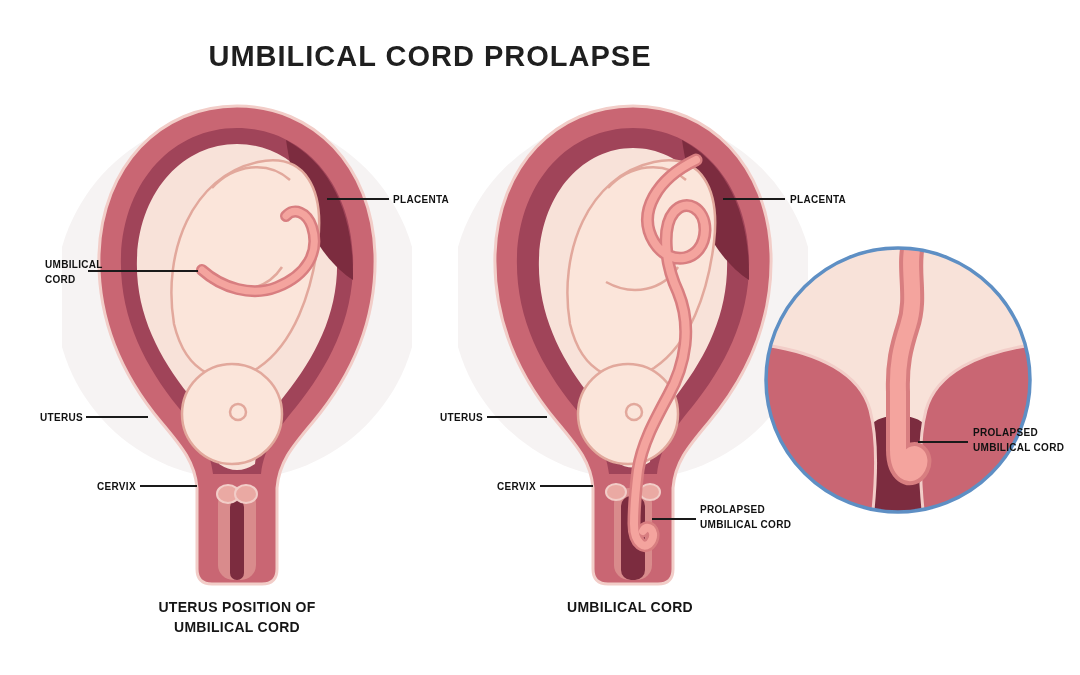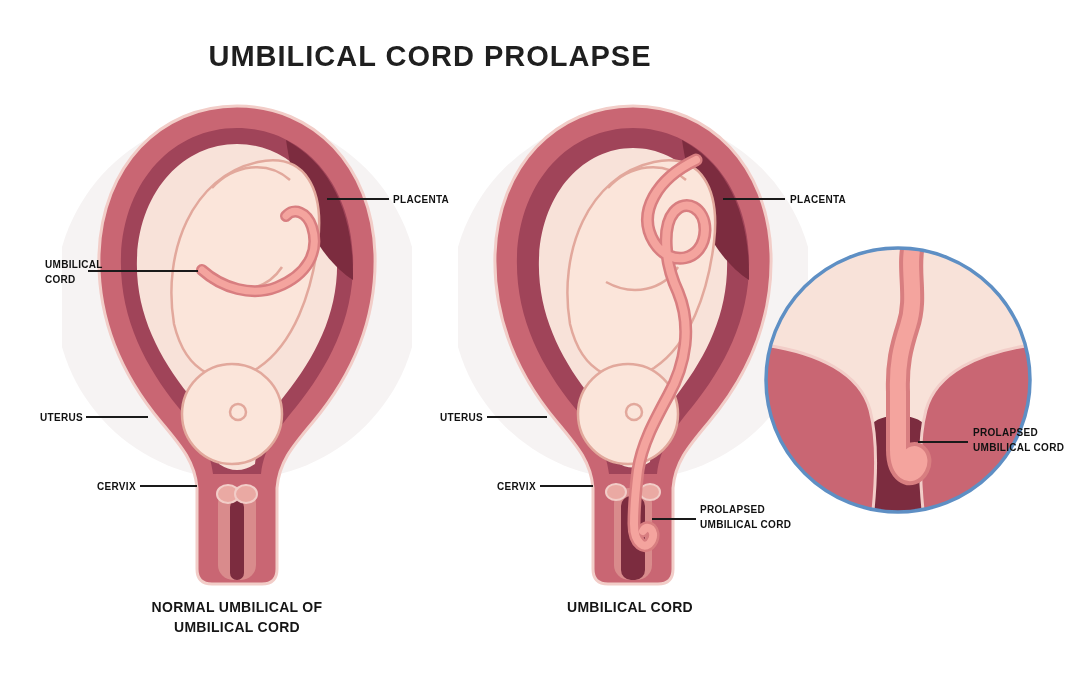--- a/index.html
+++ b/index.html
@@ -159,20 +159,20 @@
     <div>UMBILICAL CORD</div>
   </div>
 
   <div class="leader" style="left:918px;top:441px;width:50px;"></div>
   <div class="diagram-label" style="left:973px;top:426px;">
     <div>PROLAPSED</div>
     <div>UMBILICAL CORD</div>
   </div>
 
   <div class="caption" style="left:112px;top:597px;width:250px;">
-    <div>NORMAL UMBILICAL OF</div>
+    <div>UTERUS POSITION OF</div>
     <div>UMBILICAL CORD</div>
   </div>
   <div class="caption" style="left:520px;top:597px;width:220px;">
     <div>UMBILICAL CORD</div>
   </div>
 
 </div>
 
 </body></html>

